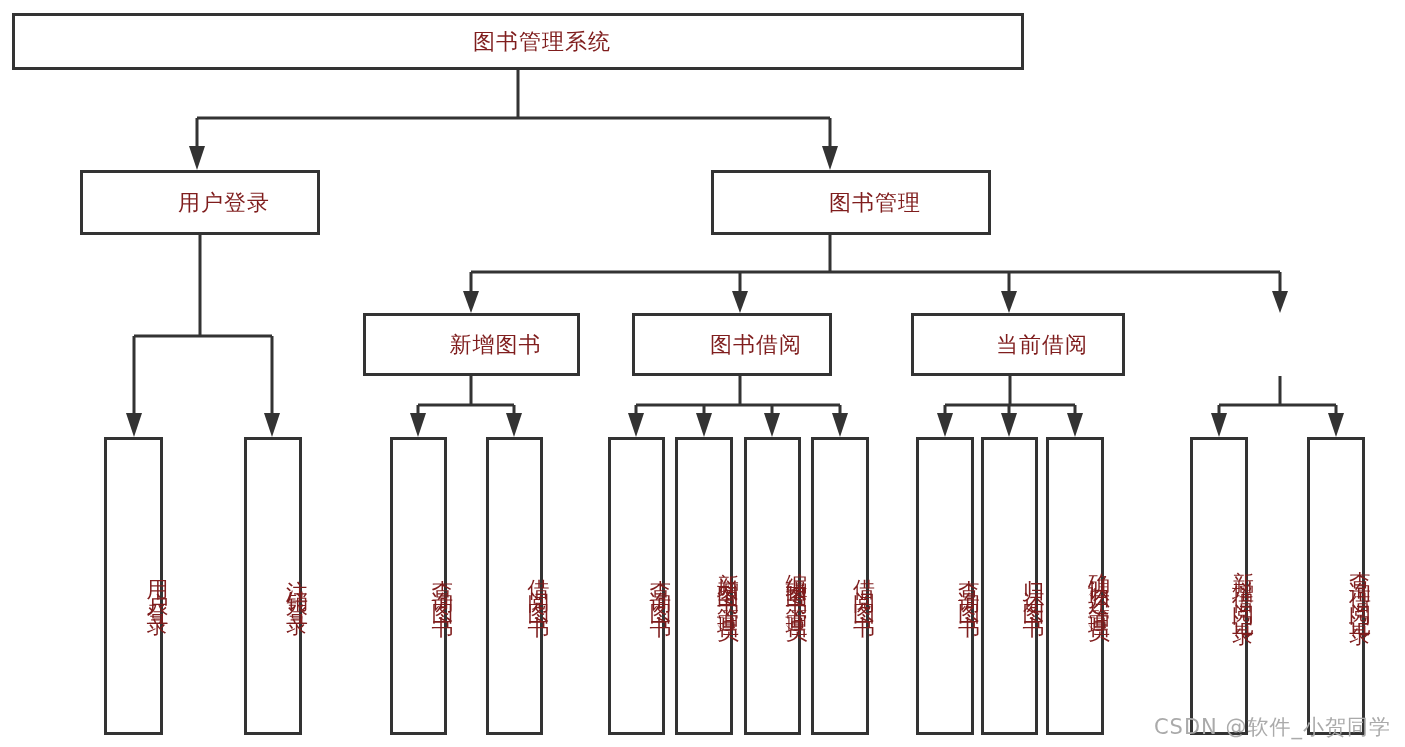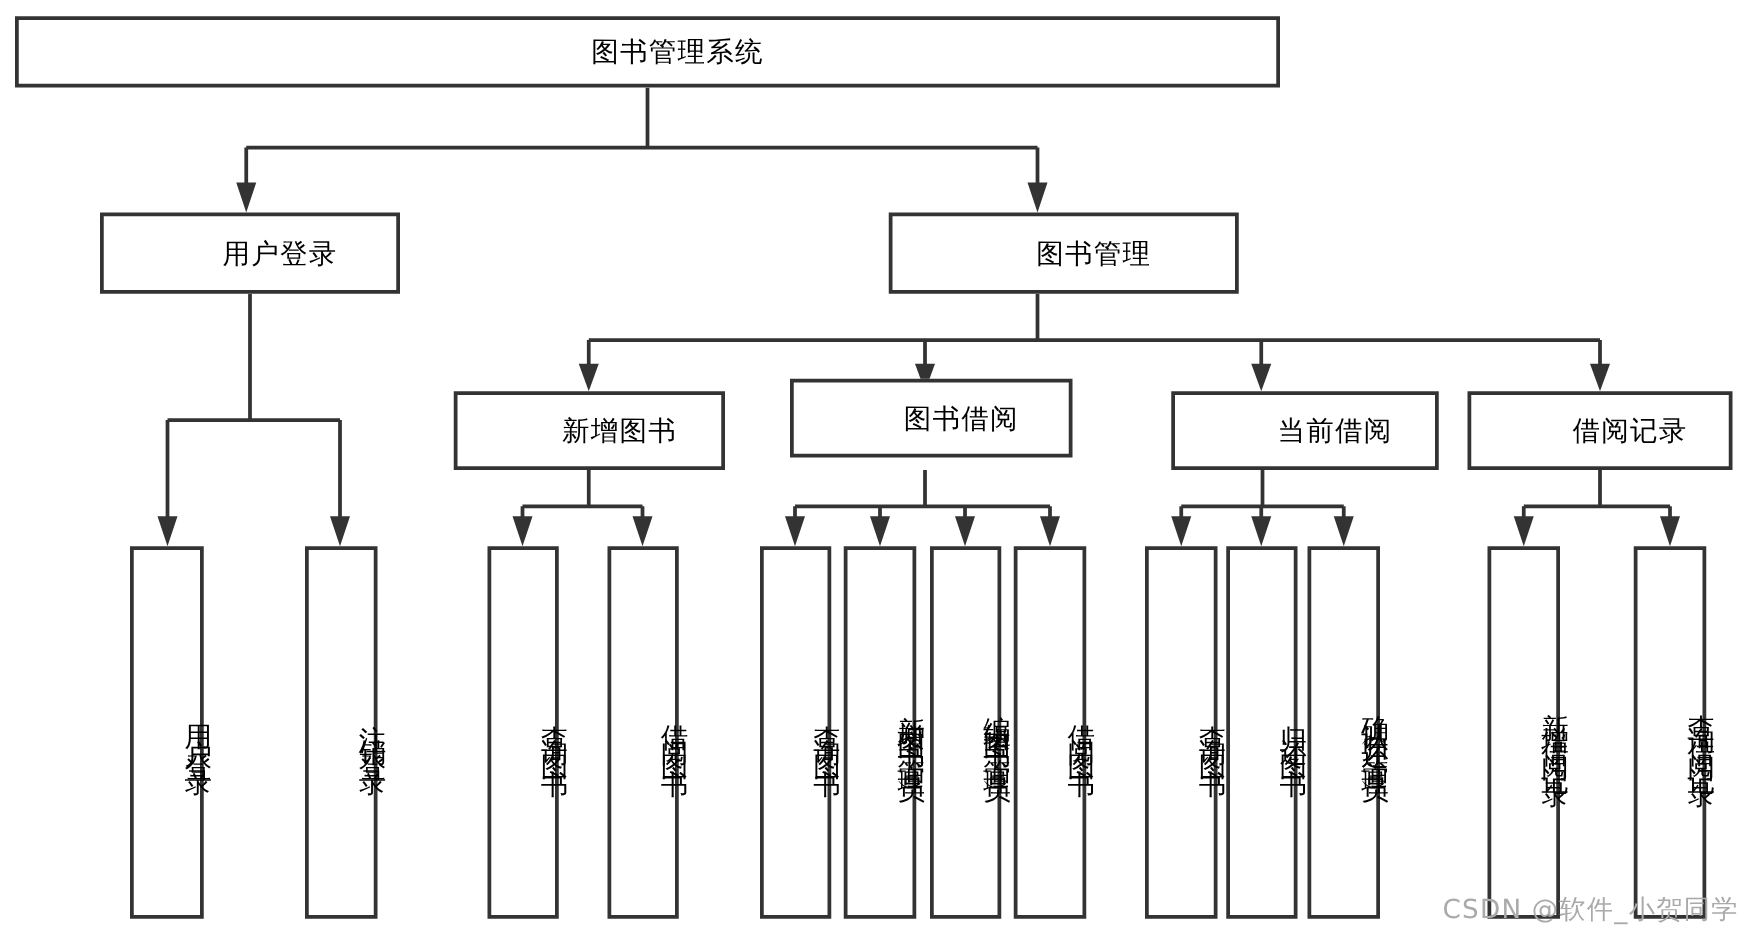--- a/index.html
+++ b/index.html
@@ -3,21 +3,21 @@
 <meta charset="utf-8">
 <style>
   html,body{margin:0;padding:0;background:#ffffff;}
   .canvas{
     position:relative;width:1405px;height:747px;background:#ffffff;overflow:hidden;
     font-family:"DejaVu Sans","Liberation Sans",sans-serif;
   }
   .connectors{position:absolute;left:0;top:0;width:1405px;height:747px;pointer-events:none;}
   .box{
     position:absolute;box-sizing:border-box;border:3px solid #333333;background:#ffffff;
-    display:flex;align-items:center;justify-content:center;color:#000000;padding-left:48px;
+    display:flex;align-items:center;justify-content:center;color:#7f1d1d;padding-left:48px;
   }
   .box.h{font-size:22px;letter-spacing:1px;}
   .box.v{
     writing-mode:vertical-rl;text-orientation:mixed;font-size:22px;line-height:1;
   }
   .vs4{letter-spacing:12px;}
   .vs6{letter-spacing:11px;}
   .vs9{letter-spacing:7px;}
   .watermark{
     position:absolute;right:14px;bottom:6px;font-size:21px;color:#aaaaaa;
@@ -76,28 +76,25 @@
   <div class="box h" style="left:80px;top:170px;width:240px;height:65px">
     <span>用户登录</span>
   </div>
   <div class="box h" style="left:711px;top:170px;width:280px;height:65px">
     <span>图书管理</span>
   </div>
 
   <div class="box h" style="left:363px;top:313px;width:217px;height:63px">
     <span>新增图书</span>
   </div>
-  <div class="box h" style="left:632px;top:303px;width:226px;height:63px">
+  <div class="box h" style="left:632px;top:313px;width:200px;height:63px">
     <span>图书借阅</span>
   </div>
-  <div class="box h" style="left:937px;top:313px;width:214px;height:63px">
+  <div class="box h" style="left:911px;top:313px;width:214px;height:63px">
     <span>当前借阅</span>
-  </div>
-  <div class="box h" style="left:1174px;top:313px;width:212px;height:63px">
-    <span>借阅记录</span>
   </div>
 
   <div class="box v vs4" style="left:104px;top:437px;width:59px;height:298px">
     <span>用户登录</span>
   </div>
   <div class="box v vs4" style="left:244px;top:437px;width:58px;height:298px">
     <span>注销登录</span>
   </div>
 
   <div class="box v vs4" style="left:390px;top:437px;width:57px;height:298px">

